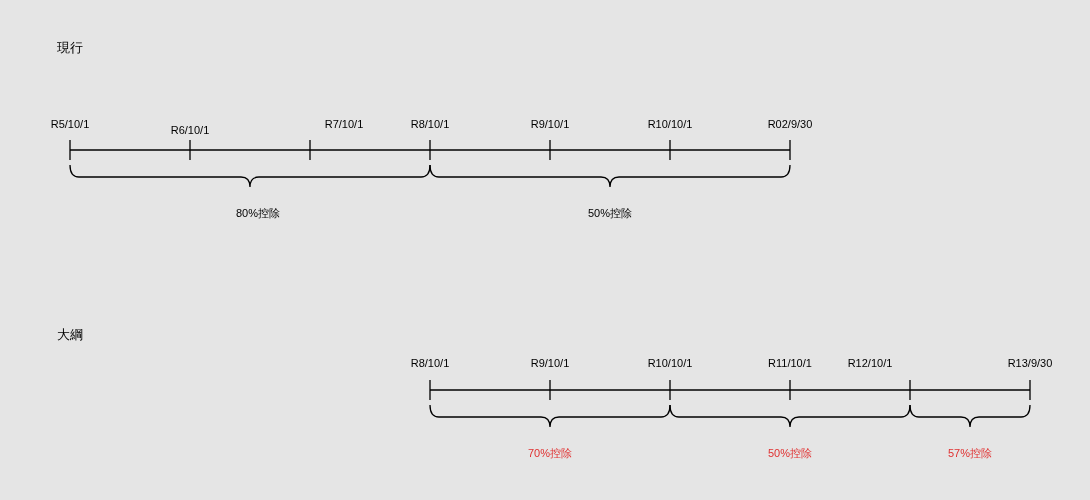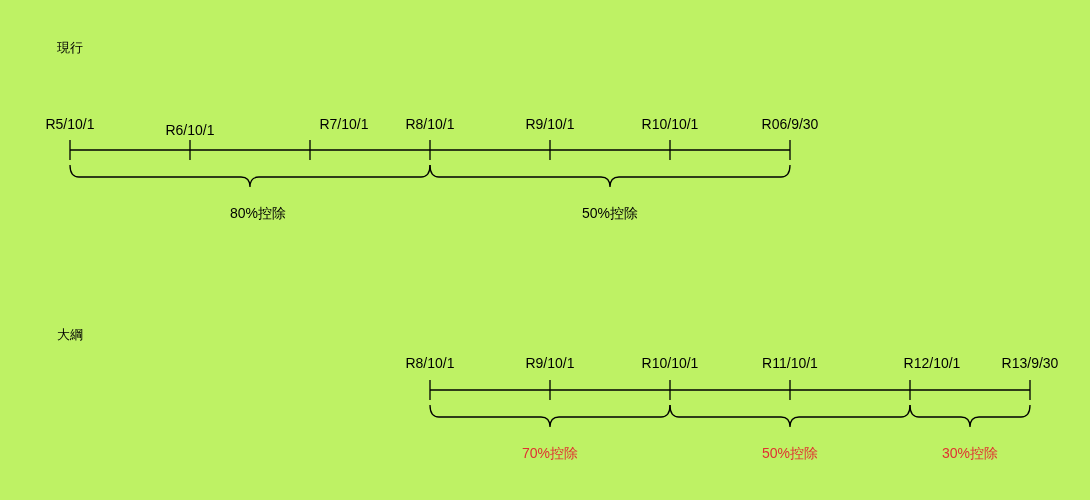--- a/index.html
+++ b/index.html
@@ -4,29 +4,29 @@
 <style>
   html, body {
     margin: 0;
     padding: 0;
     background: #ffffff;
   }
   #canvas {
     position: relative;
     width: 1090px;
     height: 500px;
-    background: #bef264;
+    background: #e5e5e5;
     font-family: "Liberation Sans", "DejaVu Sans", sans-serif;
     color: var(--text-color, #000000);
     overflow: hidden;
     text-align: center;
   }
   .label {
     position: absolute;
-    font-size: 14px;
+    font-size: 11px;
     line-height: 15px;
     white-space: nowrap;
     color: var(--text-color, #000000);
   }
   .centered {
     transform: translateX(-50%);
   }
   .section-title {
     font-size: 13px;
   }
@@ -69,34 +69,34 @@
 
   <div>
     <span class="label section-title" style="left:57px; top:40px;">現行</span>
 
     <span class="label centered" style="left:70px;  top:117px;">R5/10/1</span>
     <span class="label centered" style="left:190px; top:123px;">R6/10/1</span>
     <span class="label centered" style="left:310px; top:117px;margin-left:34px;">R7/10/1</span>
     <span class="label centered" style="left:430px; top:117px;">R8/10/1</span>
     <span class="label centered" style="left:550px; top:117px;">R9/10/1</span>
     <span class="label centered" style="left:670px; top:117px;">R10/10/1</span>
-    <span class="label centered" style="left:790px; top:117px;">R06/9/30</span>
+    <span class="label centered" style="left:790px; top:117px;">R02/9/30</span>
 
     <span class="label centered" style="left:258px; top:206px;">80%控除</span>
     <span class="label centered" style="left:610px; top:206px;">50%控除</span>
   </div>
 
   <div>
     <span class="label section-title" style="left:57px; top:327px;">大綱</span>
 
     <span class="label centered" style="left:430px;  top:356px;">R8/10/1</span>
     <span class="label centered" style="left:550px;  top:356px;">R9/10/1</span>
     <span class="label centered" style="left:670px;  top:356px;">R10/10/1</span>
     <span class="label centered" style="left:790px;  top:356px;">R11/10/1</span>
-    <span class="label centered" style="left:932px;  top:356px;">R12/10/1</span>
+    <span class="label centered" style="left:870px;  top:356px;">R12/10/1</span>
     <span class="label centered" style="left:1030px; top:356px;">R13/9/30</span>
 
     <span class="label centered segment-label--highlight" style="left:550px; top:446px;">70%控除</span>
     <span class="label centered segment-label--highlight" style="left:790px; top:446px;">50%控除</span>
-    <span class="label centered segment-label--highlight" style="left:970px; top:446px;">30%控除</span>
+    <span class="label centered segment-label--highlight" style="left:970px; top:446px;">57%控除</span>
   </div>
 
 </div>
 
 </body></html>

